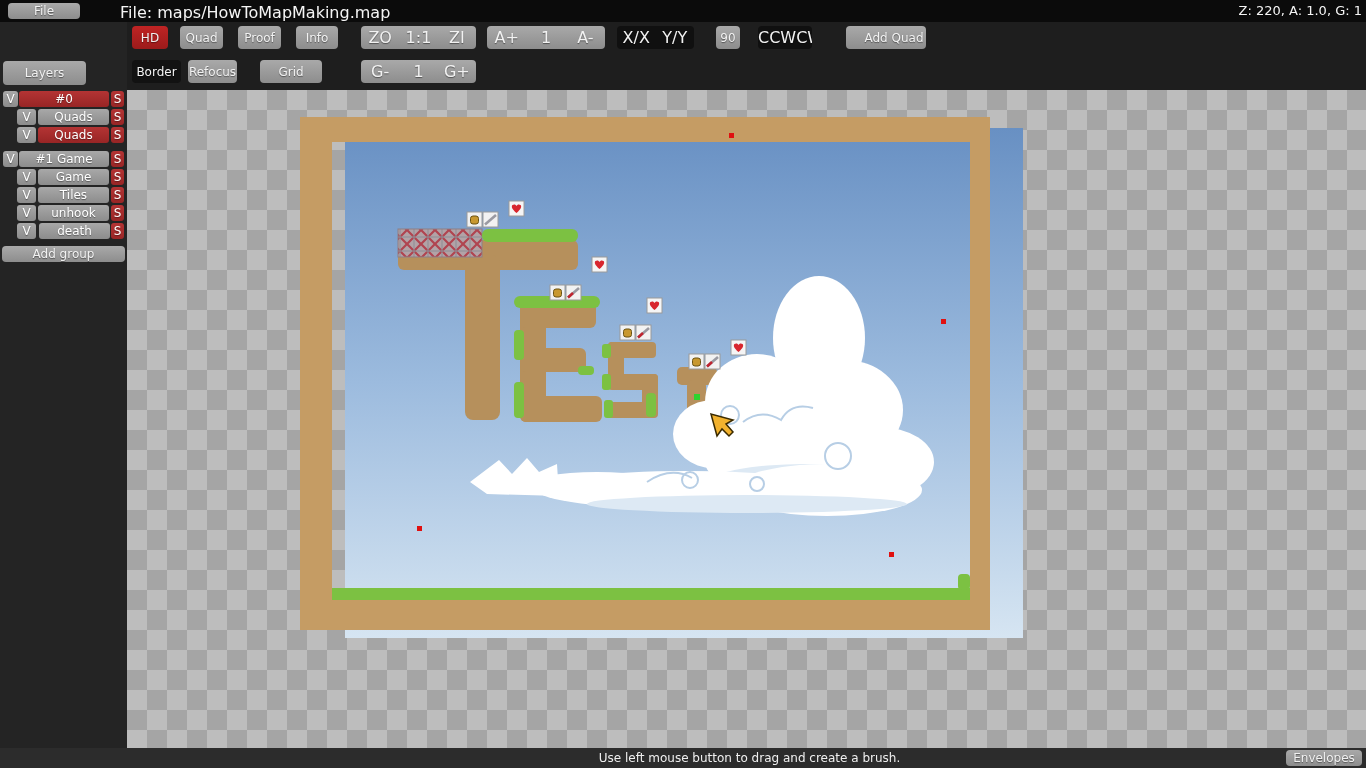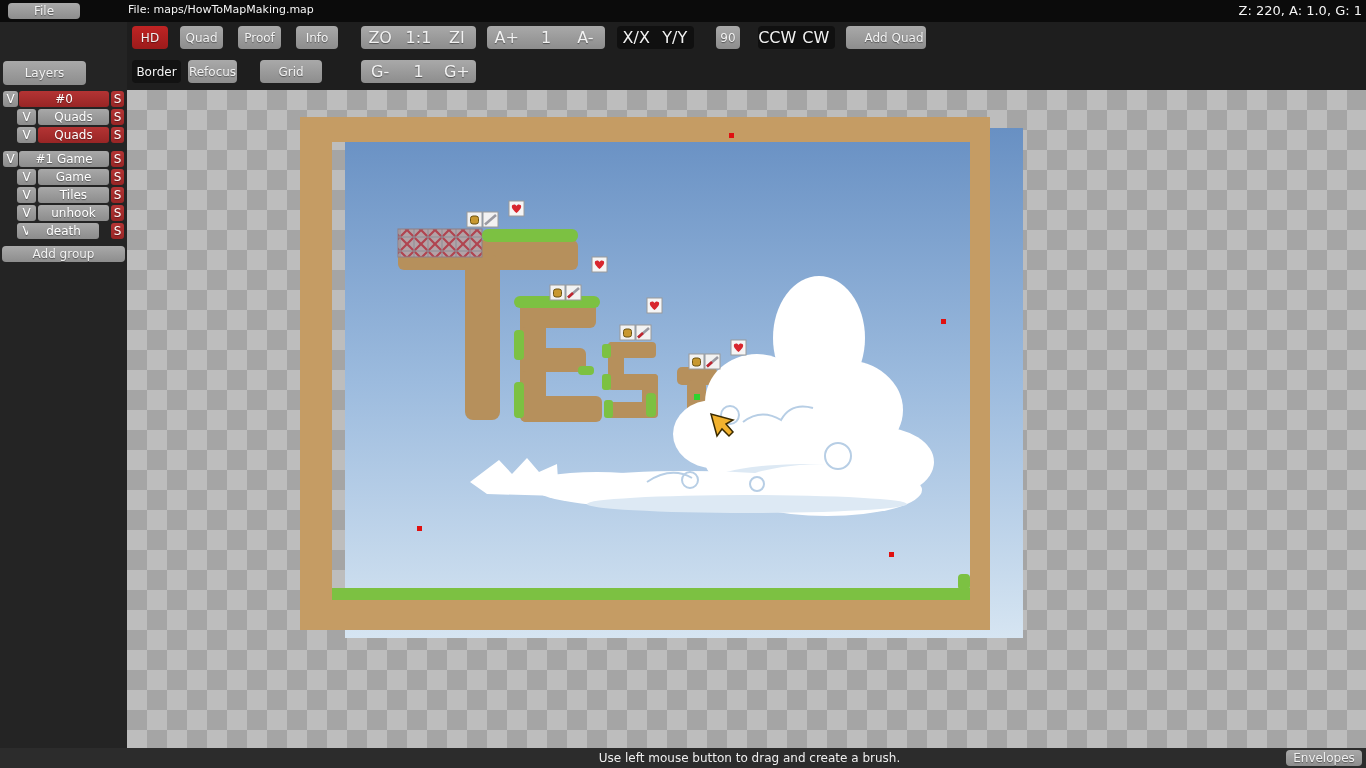--- a/index.html
+++ b/index.html
@@ -20,21 +20,21 @@
          background:linear-gradient(#a9a9a9,#8d8d8d);
          text-shadow:0 1px 1px rgba(0,0,0,.45); cursor:default; }
   .btn.red   { background:linear-gradient(#c02424,#9c1b1b); }
   .btn.black { background:#121212; }
   .pill { display:flex; align-items:stretch; border-radius:4px; overflow:hidden;
           background:linear-gradient(#a9a9a9,#8d8d8d); }
   .pill.black { background:#101010; }
   .pill .seg { flex:1; display:flex; align-items:center; justify-content:center;
                color:#f2f2f2; font-size:16px; text-shadow:0 1px 1px rgba(0,0,0,.45); }
 
-  #title-text { left:128px; top:3px; color:#f5f5f5; font-size:11px; }
+  #title-text { left:120px; top:3px; color:#f5f5f5; font-size:16px; }
   #zoom-info  { right:4px; top:3px; color:#f5f5f5; font-size:13px; }
 
   
   .lrow { position:absolute; left:0; width:127px; height:16px; font-size:12px; }
   .lrow .cell { position:absolute; top:0; height:16px; display:flex; align-items:center;
                 justify-content:center; color:#fff; border-radius:3px;
                 text-shadow:0 1px 1px rgba(0,0,0,.4); }
   .cell.gray { background:linear-gradient(#a8a8a8,#8c8c8c); }
   .cell.red  { background:linear-gradient(#b43434,#982525); }
 
@@ -76,21 +76,21 @@
     <div class="seg">A-</div>
   </div>
 
   <div class="pill black abs" style="left:490px;top:4px;width:77px;height:23px;">
     <div class="seg">X/X</div>
     <div class="seg">Y/Y</div>
   </div>
 
   <div class="btn abs" style="left:589px;top:4px;width:24px;height:23px;">90</div>
 
-  <div class="pill black abs" style="left:631px;top:4px;width:77px;height:23px;">
+  <div class="pill black abs" style="left:631px;top:4px;width:54px;height:23px;">
     <div class="seg">CCW</div>
     <div class="seg">CW</div>
   </div>
 
   <div class="btn abs" style="left:719px;top:4px;width:80px;height:23px;padding-left:16px;">Add Quad</div>
 
   <div class="btn black abs" style="left:5px;top:38px;width:49px;height:23px;">Border</div>
   <div class="btn abs" style="left:61px;top:38px;width:49px;height:23px;">Refocus</div>
   <div class="btn abs" style="left:133px;top:38px;width:62px;height:23px;">Grid</div>
 
@@ -135,21 +135,21 @@
     <div class="cell gray" style="left:38px;width:71px">Tiles</div>
     <div class="cell red" style="left:111px;width:13px">S</div>
   </div>
   <div class="lrow" style="top:183px">
     <div class="cell gray" style="left:17px;width:19px">V</div>
     <div class="cell gray" style="left:38px;width:71px">unhook</div>
     <div class="cell red" style="left:111px;width:13px">S</div>
   </div>
   <div class="lrow" style="top:201px">
     <div class="cell gray" style="left:17px;width:19px">V</div>
-    <div class="cell gray" style="left:28px;width:71px">death</div>
+    <div class="cell gray" style="left:39px;width:71px">death</div>
     <div class="cell red" style="left:111px;width:13px">S</div>
   </div>
 
   <div class="btn abs" style="left:2px;top:224px;width:123px;height:16px;font-size:12px;">Add group</div>
 </div>
 
 <div id="canvas" class="abs">
 <svg id="map-svg" width="1239" height="658" viewBox="0 0 1239 658">
   <defs>
     <linearGradient id="skyGrad" x1="0" y1="0" x2="0" y2="1">

